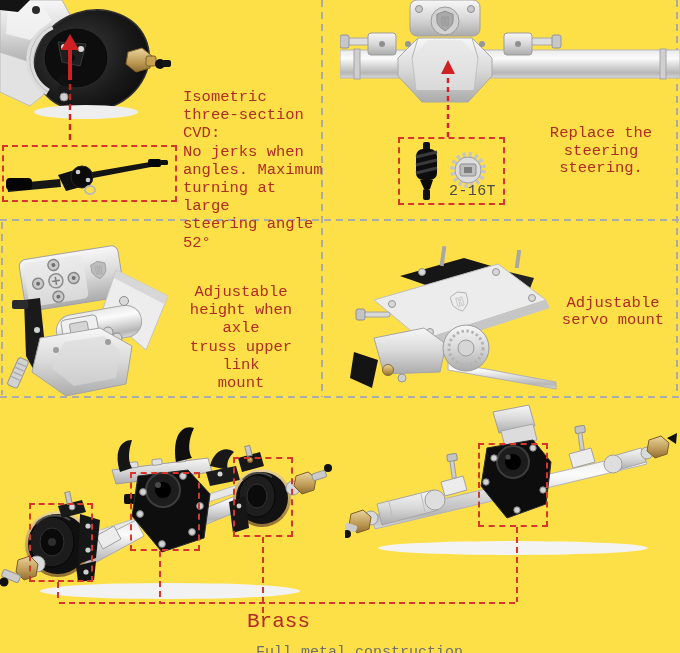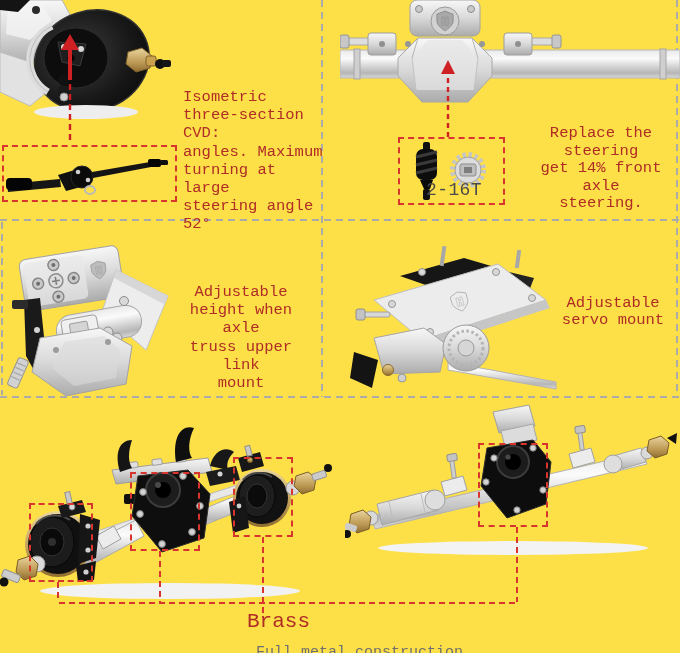--- a/index.html
+++ b/index.html
@@ -8,21 +8,21 @@
     font-family:Liberation Mono, monospace;
   }
   .photo{position:absolute}
   .cap{position:absolute;color:var(--caption_red);font-size:15.5px;line-height:18.2px}
   .cap.center{text-align:center}
   .redbox{position:absolute;border:2px dashed var(--dash_red);box-sizing:border-box;background:transparent}
   .hline{position:absolute;height:2px;background:repeating-linear-gradient(90deg,var(--dash_red) 0 6px,transparent 6px 10px)}
   .vline{position:absolute;width:2px;background:repeating-linear-gradient(180deg,var(--dash_red) 0 6px,transparent 6px 10px)}
   .gridh{position:absolute;height:2px;background:repeating-linear-gradient(90deg,var(--grid_gray) 0 7px,transparent 7px 12px)}
   .gridv{position:absolute;width:2px;background:repeating-linear-gradient(180deg,var(--grid_gray) 0 7px,transparent 7px 12px)}
-  #gear-label{position:absolute;right:21px;bottom:3px;font-size:18px;color:var(--gear_label_gray);letter-spacing:.4px}
+  #gear-label{position:absolute;right:7px;bottom:3px;font-size:15px;color:var(--gear_label_gray);letter-spacing:.4px}
   #brass-label{position:absolute;left:247px;top:610px;font-size:21px;color:var(--caption_red)}
   #clipped-caption{position:absolute;left:256px;top:644px;font-size:15px;color:#6e6e6e;white-space:nowrap}
 </style>
 </head>
 <body>
 
 <div id="canvas">
 
   <svg width="0" height="0" style="position:absolute">
     <defs>
@@ -104,20 +104,21 @@
       <ellipse cx="86" cy="43" rx="5" ry="4" fill="none" stroke="#b9b9b9" stroke-width="2"></ellipse>
       <polygon points="88,25 146,15 147,20 89,31" fill="#141414"></polygon>
       <rect x="144" y="12" width="13" height="8" rx="2" fill="#060606"></rect>
       <rect x="156" y="13" width="8" height="5" rx="1.5" fill="#101010"></rect>
     </svg>
   </div>
 
   <div class="cap" style="left:183px;top:88px;width:142px">
     <div>Isometric</div>
     <div>three-section CVD:</div>
+    <div>No jerks when</div>
     <div>angles. Maximum</div>
     <div>turning at large</div>
     <div>steering angle 52°</div>
   </div>
 
   <svg class="photo" style="left:340px;top:0" width="340" height="112" viewBox="0 0 340 112">
     <rect x="0" y="50" width="340" height="28" fill="url(#tube)" stroke="#b8b8b8"></rect>
     <rect x="14" y="49" width="6" height="30" fill="#cfcfcf" stroke="#a5a5a5"></rect>
     <rect x="320" y="49" width="6" height="30" fill="#cfcfcf" stroke="#a5a5a5"></rect>
     <rect x="2" y="38" width="28" height="7" rx="3" fill="#dedede" stroke="#a9a9a9"></rect>
@@ -158,21 +159,20 @@
       <circle cx="68" cy="31" r="15" fill="none" stroke="#c6c6c6" stroke-width="6" stroke-dasharray="3.3 2.6"></circle>
       <circle cx="68" cy="31" r="13" fill="#dcdcdc" stroke="#a0a0a0"></circle>
       <rect x="60" y="25" width="16" height="12" rx="2" fill="#bfbfbf" stroke="#8d8d8d"></rect>
       <rect x="64" y="28" width="8" height="6" fill="#7d7d7d"></rect>
     </svg>
     <div id="gear-label">2-16T</div>
   </div>
 
   <div class="cap center" style="left:521px;top:125px;width:160px;line-height:17.6px">
     <div>Replace the steering</div>
-    <div>get 14% front axle</div>
     <div>steering.</div>
   </div>
 
   <svg class="photo" style="left:4px;top:238px" width="168" height="158" viewBox="0 0 168 158">
     <g transform="rotate(-9 70 42)">
       <rect x="18" y="14" width="100" height="52" rx="7" fill="url(#mg)" stroke="#a2a2a2"></rect>
       <rect x="22" y="18" width="60" height="44" rx="5" fill="#e8e8e8" opacity=".7"></rect>
       <circle cx="52" cy="40" r="7" fill="#dcdcdc" stroke="#8d8d8d" stroke-width="1.5"></circle>
       <path d="M48 40 h8 M52 36 v8" stroke="#7f7f7f" stroke-width="1.6"></path>
       <g fill="#c9c9c9" stroke="#858585" stroke-width="1.4">

